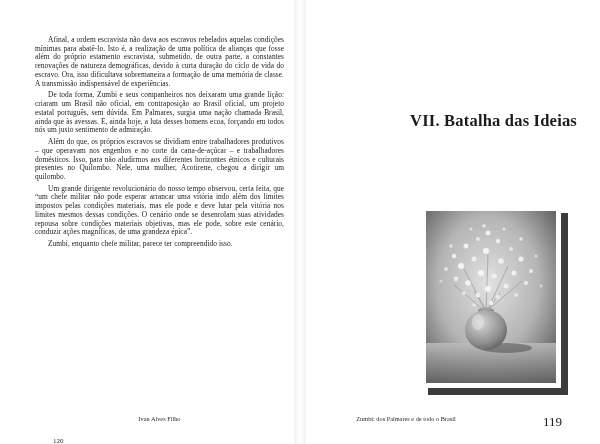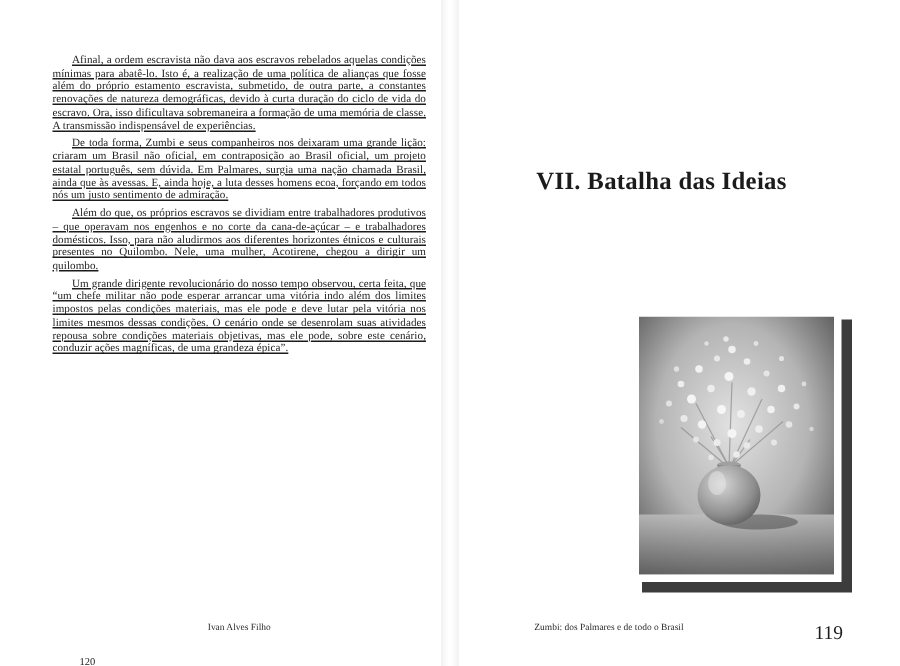--- a/index.html
+++ b/index.html
@@ -26,21 +26,20 @@
   
   .text-block {
     position: absolute;
     left: 35px;
     top: 36px;
     width: 249px;
     text-align: justify;
     font-size: 7.4px;
     line-height: 1.18;
     letter-spacing: 0.05px;
-    text-decoration: underline;
   }
   .text-block p {
     margin: 0 0 3px 0;
     text-indent: 13px;
   }
   .footer-page-left {
     position: absolute;
     left: 53px;
     top: 414px;
     font-size: 7px;
@@ -51,24 +50,24 @@
     left: 35px;
     top: 414.5px;
     width: 249px;
     text-align: center;
     font-size: 6.3px;
     color: #2a2a2a;
   }
   
   .chapter-title {
     position: absolute;
-    left: 317px;
+    left: 329px;
     top: 111px;
     width: 248px;
-    text-align: center;
+    text-align: right;
     font-size: 16.5px;
     font-weight: bold;
     letter-spacing: 0.2px;
     white-space: nowrap;
   }
   .photo-frame {
     position: absolute;
     left: 421px;
     top: 206px;
     width: 130px;
@@ -101,20 +100,21 @@
 </head>
 <body>
 
 <div class="gutter"></div>
 
 <div class="text-block">
   <p>Afinal, a ordem escravista não dava aos escravos rebelados aquelas condições mínimas para abatê-lo. Isto é, a realização de uma política de alianças que fosse além do próprio estamento escravista, submetido, de outra parte, a constantes renovações de natureza demográficas, devido à curta duração do ciclo de vida do escravo. Ora, isso dificultava sobremaneira a formação de uma memória de classe. A transmissão indispensável de experiências.</p>
   <p>De toda forma, Zumbi e seus companheiros nos deixaram uma grande lição: criaram um Brasil não oficial, em contraposição ao Brasil oficial, um projeto estatal português, sem dúvida. Em Palmares, surgia uma nação chamada Brasil, ainda que às avessas. E, ainda hoje, a luta desses homens ecoa, forçando em todos nós um justo sentimento de admiração.</p>
   <p>Além do que, os próprios escravos se dividiam entre trabalhadores produtivos – que operavam nos engenhos e no corte da cana-de-açúcar – e trabalhadores domésticos. Isso, para não aludirmos aos diferentes horizontes étnicos e culturais presentes no Quilombo. Nele, uma mulher, Acotirene, chegou a dirigir um quilombo.</p>
   <p>Um grande dirigente revolucionário do nosso tempo observou, certa feita, que “um chefe militar não pode esperar arrancar uma vitória indo além dos limites impostos pelas condições materiais, mas ele pode e deve lutar pela vitória nos limites mesmos dessas condições. O cenário onde se desenrolam suas atividades repousa sobre condições materiais objetivas, mas ele pode, sobre este cenário, conduzir ações magníficas, de uma grandeza épica”.</p>
+  <p>Zumbi, enquanto chefe militar, parece ter compreendido isso.</p>
 </div>
 
 <div class="footer-page-left">120</div>
 <div class="footer-author">Ivan Alves Filho</div>
 
 <div class="chapter-title">VII. Batalha das Ideias</div>
 
 <div class="photo-frame">
   <svg viewBox="0 0 130 172">
     <defs>

